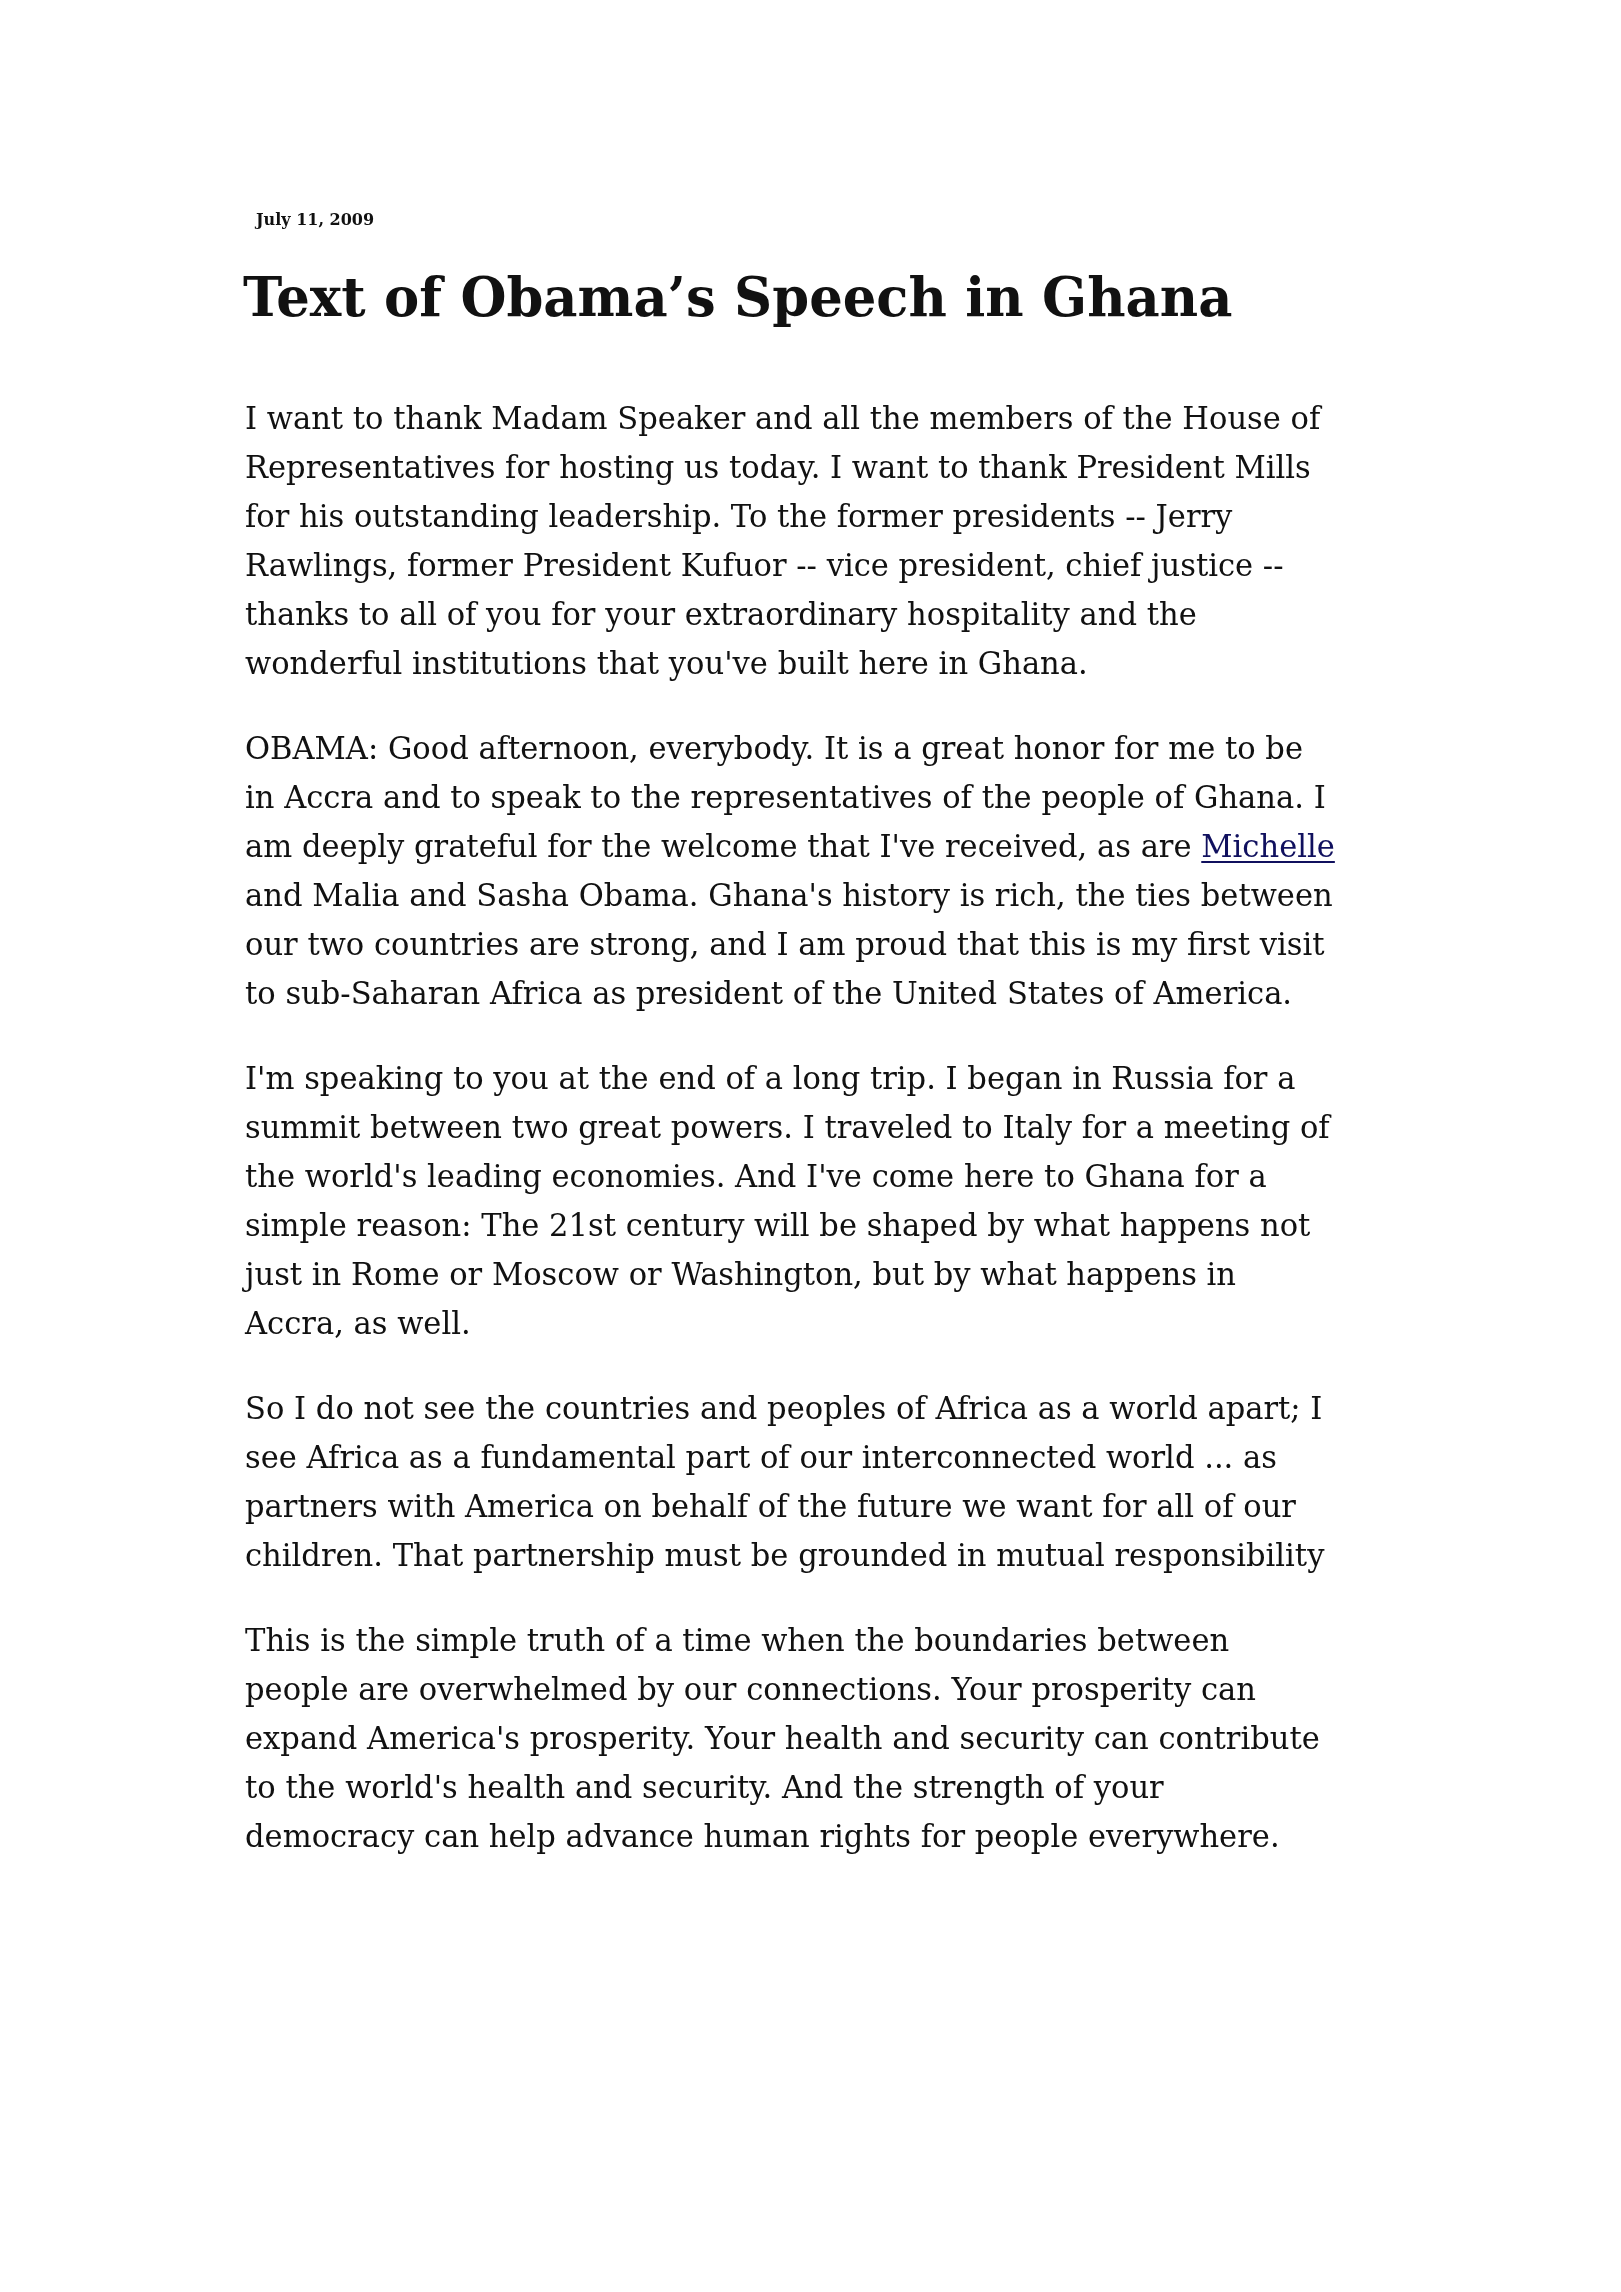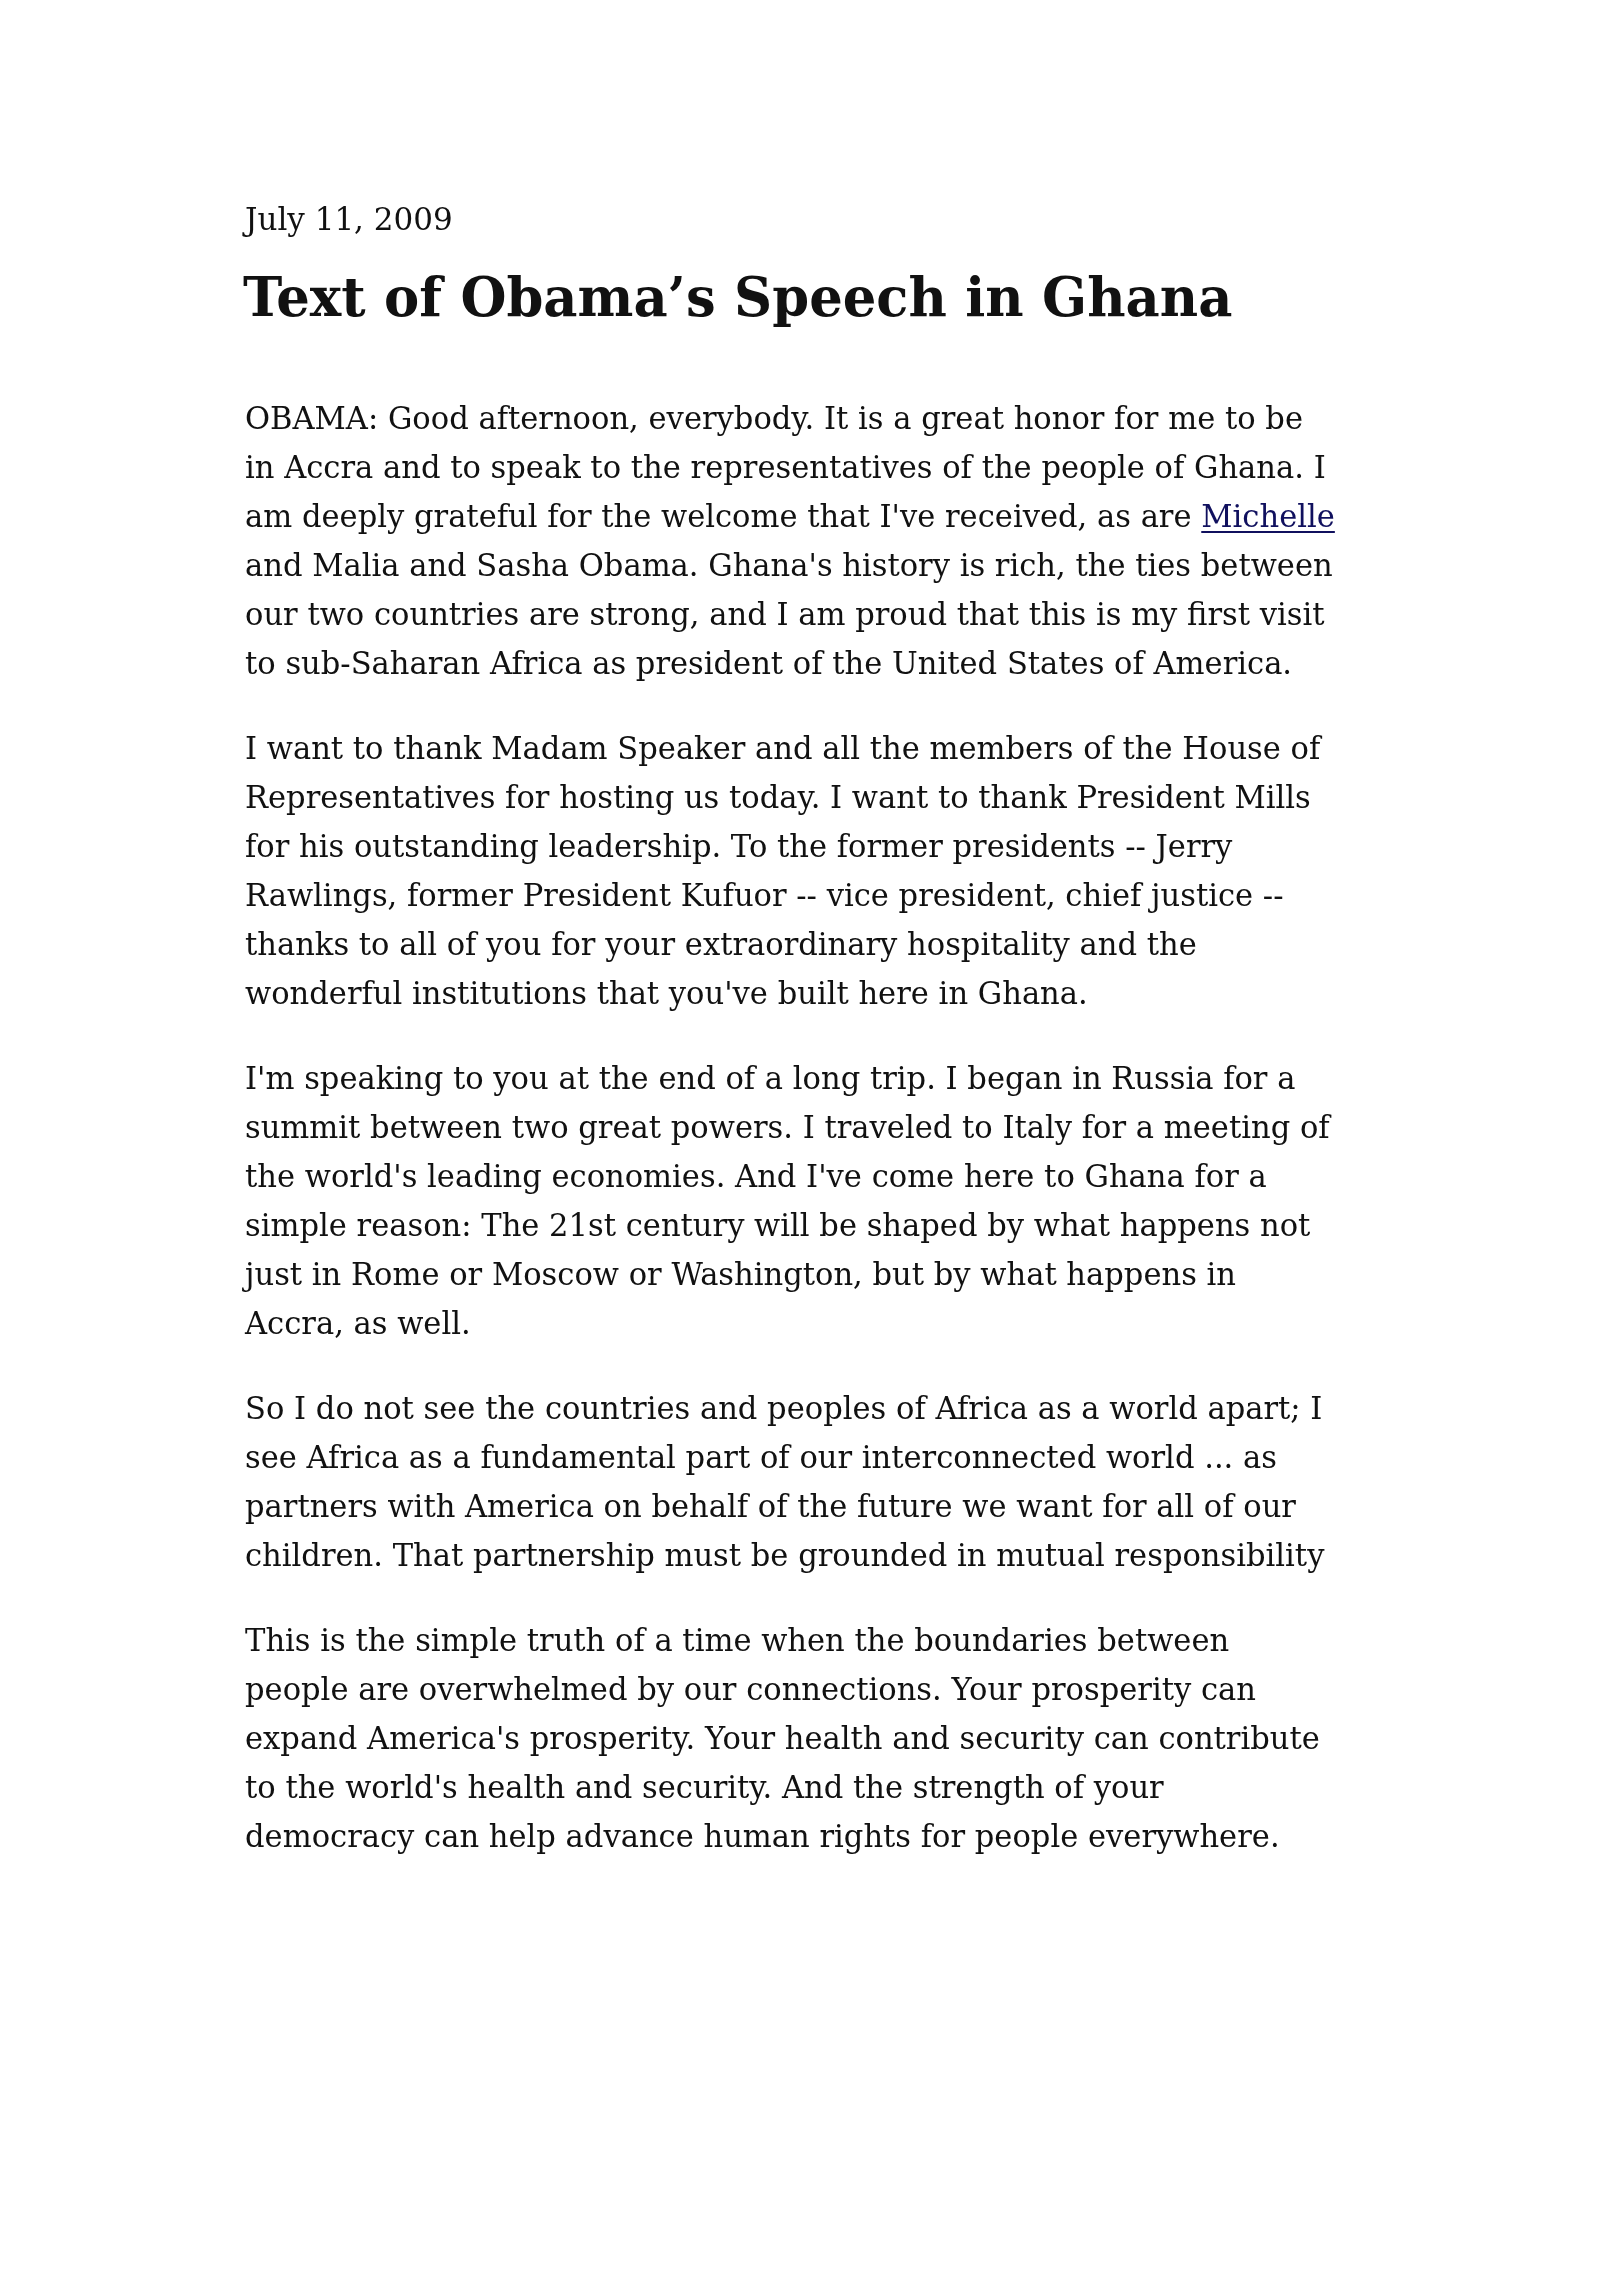--- a/index.html
+++ b/index.html
@@ -16,24 +16,24 @@
       font-family: "DejaVu Serif", "Liberation Serif", serif;
     }
     .page {
       position: absolute;
       left: 245px;
       top: 0;
       width: 1147px;
     }
     .dateline {
       position: absolute;
-      left: 0;
+      left: 11px;
       top: 202px;
-      font-size: 31px;
-      font-weight: normal;
+      font-size: 16px;
+      font-weight: bold;
       line-height: 35px;
       white-space: nowrap;
       letter-spacing: 0px;
     }
     .title {
       position: absolute;
       left: -2px;
       top: 258px;
       margin: 0;
       font-size: 55px;
@@ -69,34 +69,34 @@
     }
   </style>
 </head>
 <body>
 
 <div class="page">
   <div class="dateline">July 11, 2009</div>
   <h1 class="title">Text of Obama’s Speech in Ghana</h1>
   <div class="body-text" id="body-text">
       <p class="para">
+        <span class="line"><span>I want to thank Madam Speaker and all the members of the House of</span></span>
+        <span class="line"><span>Representatives for hosting us today. I want to thank President Mills</span></span>
+        <span class="line"><span>for his outstanding leadership. To the former presidents -- Jerry</span></span>
+        <span class="line"><span>Rawlings, former President Kufuor -- vice president, chief justice --</span></span>
+        <span class="line"><span>thanks to all of you for your extraordinary hospitality and the</span></span>
+        <span class="line"><span>wonderful institutions that you've built here in Ghana.</span></span>
+      </p>
+      <p class="para">
         <span class="line"><span>OBAMA: Good afternoon, everybody. It is a great honor for me to be</span></span>
         <span class="line"><span>in Accra and to speak to the representatives of the people of Ghana. I</span></span>
         <span class="line"><span>am deeply grateful for the welcome that I've received, as are </span><a class="inline-link" href="#" style="color: rgb(16, 16, 94);">Michelle</a></span>
         <span class="line"><span>and Malia and Sasha Obama. Ghana's history is rich, the ties between</span></span>
         <span class="line"><span>our two countries are strong, and I am proud that this is my first visit</span></span>
         <span class="line"><span>to sub-Saharan Africa as president of the United States of America.</span></span>
-      </p>
-      <p class="para">
-        <span class="line"><span>I want to thank Madam Speaker and all the members of the House of</span></span>
-        <span class="line"><span>Representatives for hosting us today. I want to thank President Mills</span></span>
-        <span class="line"><span>for his outstanding leadership. To the former presidents -- Jerry</span></span>
-        <span class="line"><span>Rawlings, former President Kufuor -- vice president, chief justice --</span></span>
-        <span class="line"><span>thanks to all of you for your extraordinary hospitality and the</span></span>
-        <span class="line"><span>wonderful institutions that you've built here in Ghana.</span></span>
       </p>
       <p class="para">
         <span class="line"><span>I'm speaking to you at the end of a long trip. I began in Russia for a</span></span>
         <span class="line"><span>summit between two great powers. I traveled to Italy for a meeting of</span></span>
         <span class="line"><span>the world's leading economies. And I've come here to Ghana for a</span></span>
         <span class="line"><span>simple reason: The 21st century will be shaped by what happens not</span></span>
         <span class="line"><span>just in Rome or Moscow or Washington, but by what happens in</span></span>
         <span class="line"><span>Accra, as well.</span></span>
       </p>
       <p class="para">

